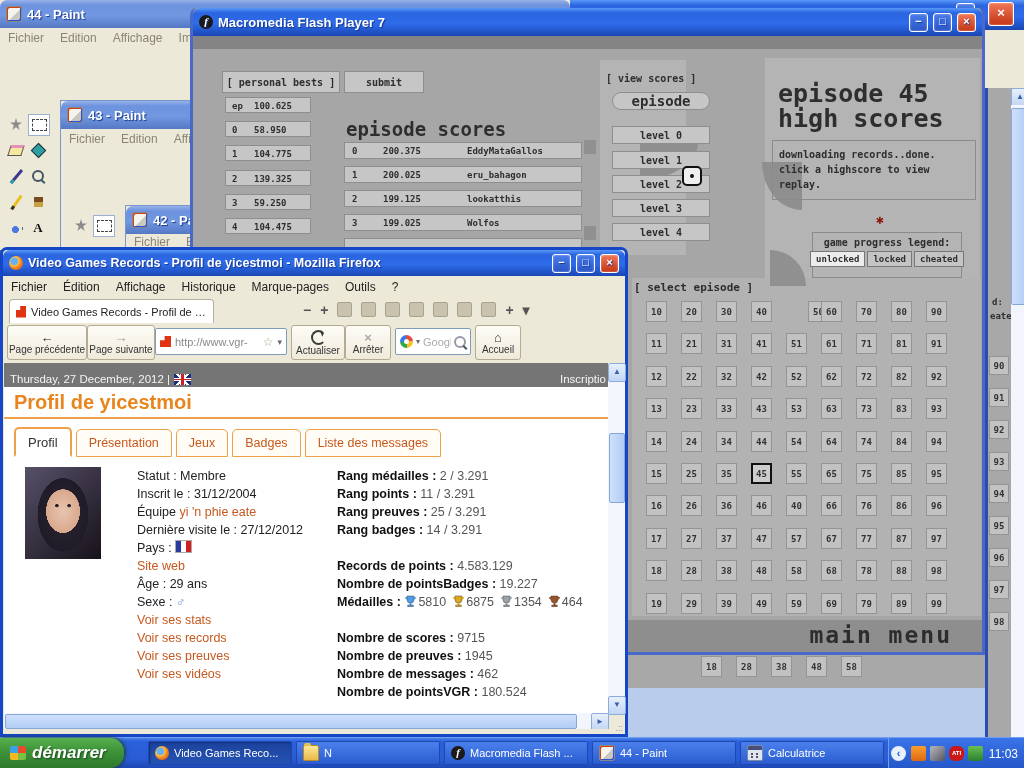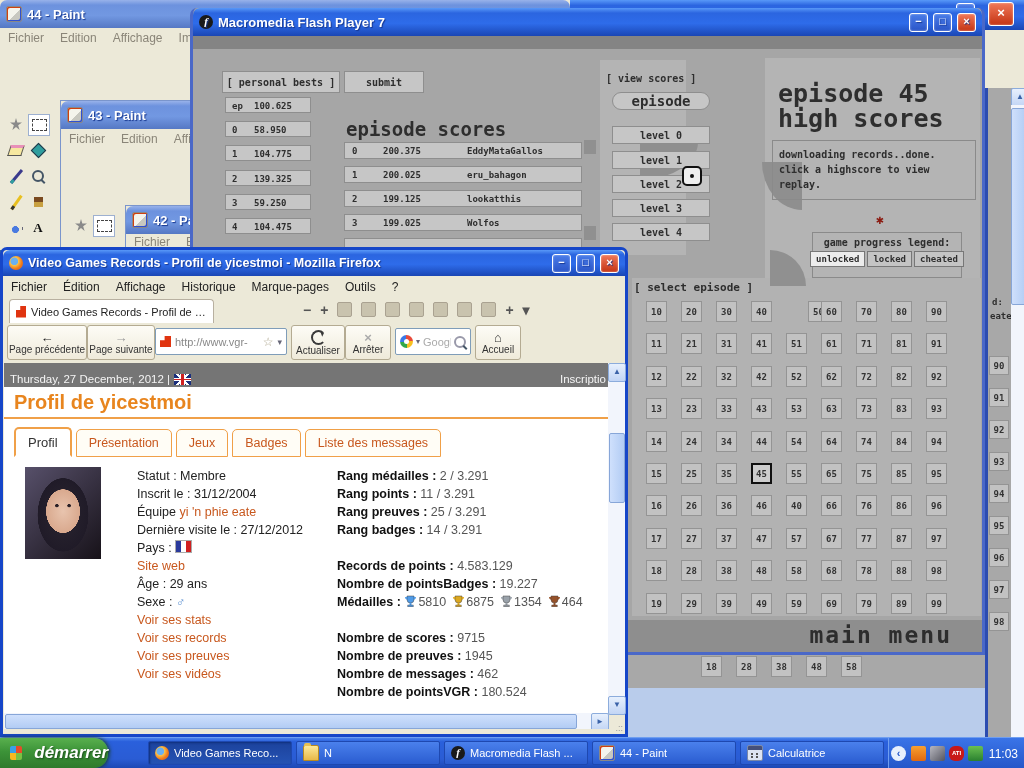--- a/index.html
+++ b/index.html
@@ -584,23 +584,23 @@
       <div class="sthumb h" style="left:1px;top:1px;width:570px;height:13px"></div>
       <div class="sbtn" style="left:587px;top:0;height:16px;line-height:15px">►</div>
     </div>
     <div class="abs beige" style="left:0;top:479px;width:622px;height:5px">
       <span style="position:absolute;right:2px;top:-6px;color:#999;font-size:9px">.::</span>
     </div>
   </div>
 
   <div id="taskbar" style="position:absolute;left:0;top:737px;width:1024px;height:31px;z-index:10;
        background:linear-gradient(180deg,#4a82ec 0%,#2a60dc 12%,#2a5cd4 70%,#1c48b4 100%);border-top:1px solid #6f9ef0;box-sizing:border-box">
-    <div style="position:absolute;left:0;top:0;width:108px;height:30px;border-radius:0 14px 14px 0;
+    <div style="position:absolute;left:0;top:0;width:124px;height:30px;border-radius:0 14px 14px 0;
          background:linear-gradient(180deg,#59b04e 0%,#3c9338 45%,#2f7a2c 100%);box-shadow:1px 0 4px #1a3a1a;
-         display:flex;align-items:center;gap:12px;padding-left:10px;box-sizing:border-box">
+         display:flex;align-items:center;gap:6px;padding-left:10px;box-sizing:border-box">
       <span style="width:16px;height:14px;border-radius:2px;background:
             conic-gradient(from 0deg at 50% 50%,#e84a2a 0 25%,#7ac142 0 50%,#f8b820 0 75%,#3aa0e8 0)"></span>
       <span style="color:#fff;font-style:italic;font-weight:bold;font-size:17px;text-shadow:1px 1px 2px #1a4a1a">démarrer</span>
     </div>
     <div id="tasks">
         <div class="task active" style="left: 148px; width: 144px;">
           <span class="tico tico-firefox"></span>
           <span style="overflow: hidden; text-overflow: ellipsis;">Video Games Reco...</span>
         </div>
         <div class="task" style="left: 296px; width: 144px;">

